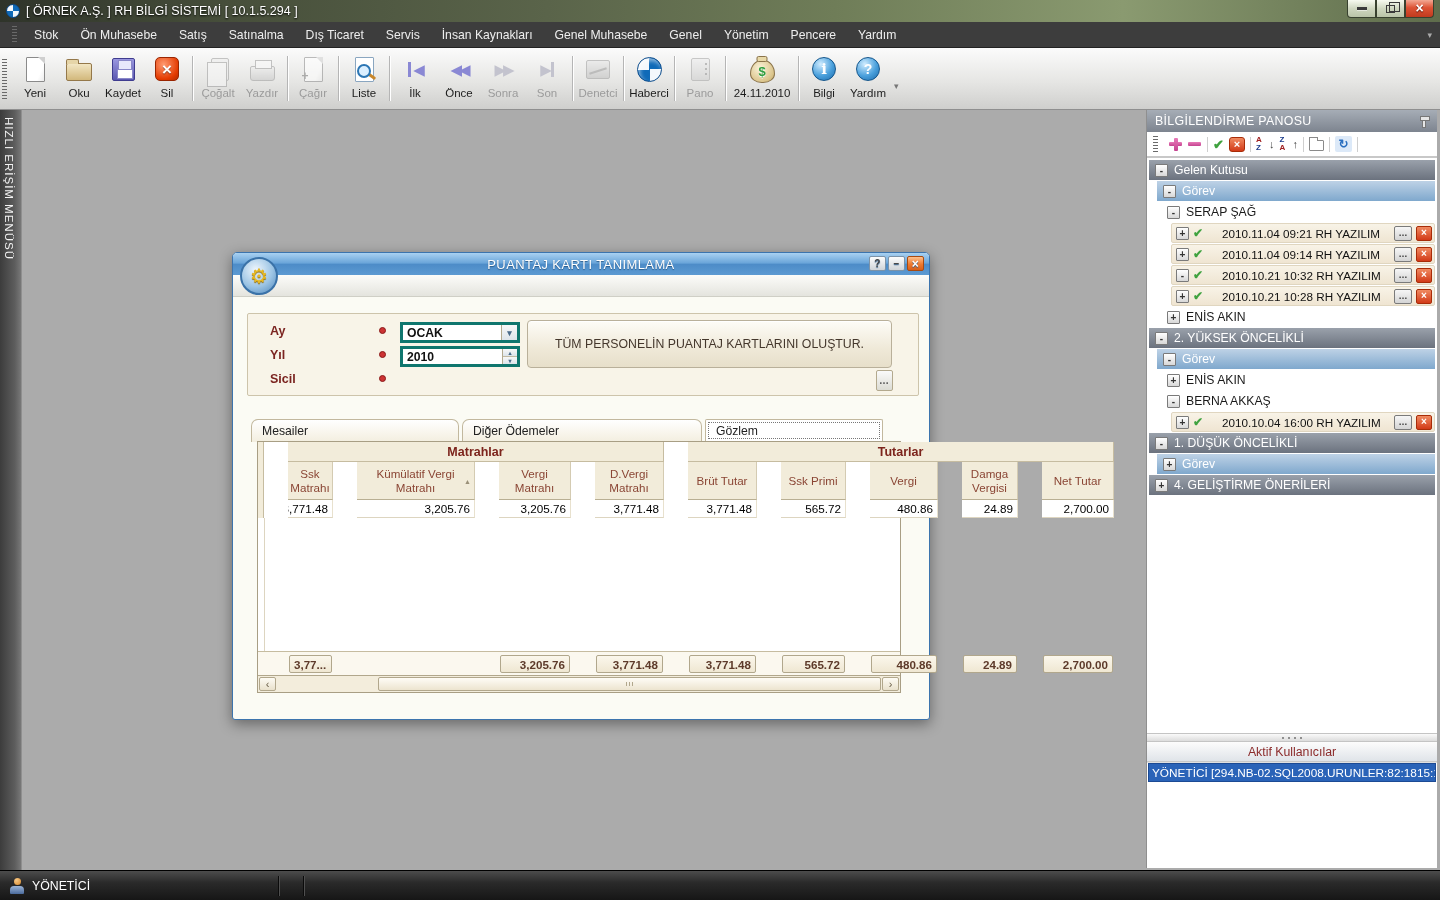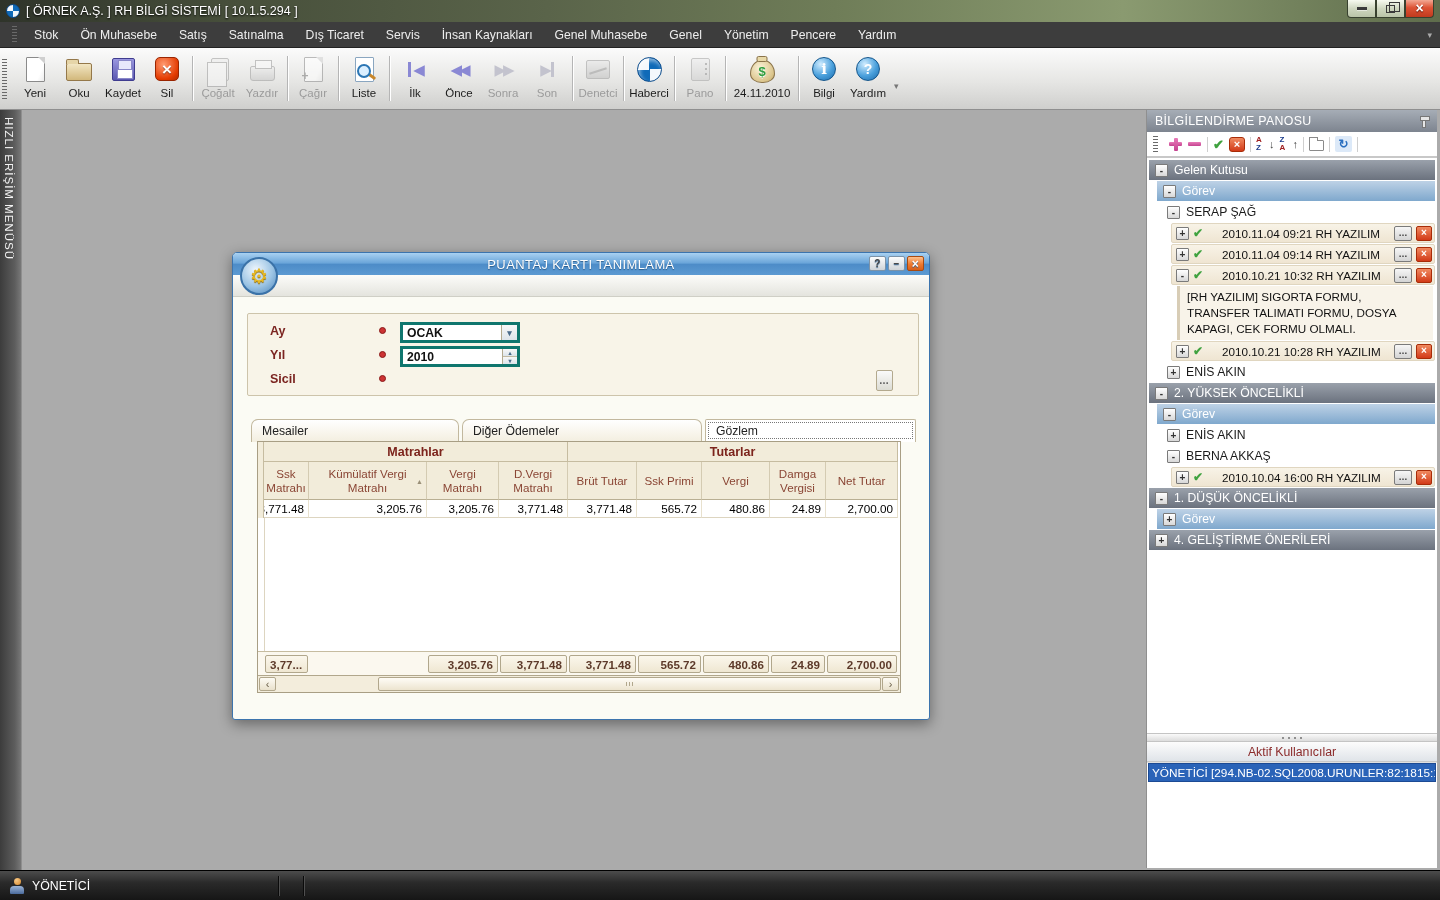--- a/index.html
+++ b/index.html
@@ -134,21 +134,21 @@
     background:linear-gradient(#fdfcf7,#efe9d8 60%,#e7dfca); display:flex; align-items:center; justify-content:center;
     color:#44372c; font-size:12.3px; box-shadow:inset 0 1px 0 #fff; text-align:center; }
 
   .tabs { position:absolute; left:18px; top:166px; height:23px; display:flex; gap:3px; }
   .tab { border:1px solid #c2b89e; border-bottom:none; border-radius:7px 7px 0 0;
     background:linear-gradient(#ffffff,#f3eedf); display:flex; align-items:center; padding-left:10px; font-size:12.2px; color:#222; }
   .tab.selected { background:#fff; border-radius:2px 2px 0 0; outline:1px dotted #777; outline-offset:-4px; }
 
   .grid { position:absolute; left:24px; top:188px; width:644px; height:252px; border:1px solid #a89e84; background:#fff;
     display:flex; flex-direction:column; }
-  .grow { display:grid; grid-template-columns:6px 45px 118px 72px 69px 69px 65px 68px 56px 72px; }
+  .grow { display:grid; grid-template-columns:6px 45px 118px 72px 69px 69px 65px 68px 56px 72px;gap:24px; }
   .gsel { background:#f2ecda; border-right:1px solid #c6bca0; }
   .ggroup { background:#f2ecda; border-right:1px solid #c6bca0; border-bottom:1px solid #c6bca0;
     display:flex; align-items:center; justify-content:center; font-weight:bold; color:#7c241c; font-size:12.5px; height:20px; }
   .gcol { background:#f2ecda; border-right:1px solid #d4cbb2; border-bottom:1px solid #b9af93; height:38px;
     display:flex; align-items:center; justify-content:center; text-align:center; color:#8a4534; font-size:11.6px; line-height:1.15; position:relative; padding:0 2px; overflow:hidden; }
   .gcol .sort { position:absolute; right:3px; top:16px; font-size:7px; color:#9a9078; }
   .gcol .sort::before { content:'\25B2'; }
   .gcell { height:18px; border-right:1px solid #e8e1ce; border-bottom:1px solid #ddd5c0; display:flex; align-items:center; justify-content:flex-end; padding-right:4px; font-size:11.7px; color:#000; background:#fff; overflow:hidden; }
   .gfill { flex:1; background:#fff; position:relative; }
   .gfill::before { content:''; position:absolute; left:0; top:0; bottom:0; width:6px; border-right:1px solid #ddd5c0; }
@@ -425,26 +425,27 @@
         <span>2010</span>
           <span class="spacer"></span>
         <span class="spin">
             <i class="up"></i>
             <i class="dn"></i>
           </span>
       </div>
       <span class="flabel" style="top:58px">Sicil</span>
       <span class="fdot" style="top:61px"></span>
       <span class="dots-btn" style="left:628px; top:56px"></span>
+      <div class="big-btn">TÜM PERSONELİN PUANTAJ KARTLARINI OLUŞTUR.</div>
     </div>
 
     <div class="tabs">
       <div class="tab" style="width:208px">Mesailer</div>
       <div class="tab" style="width:240px">Diğer Ödemeler</div>
-      <div class="tab selected" style="width:211px">Gözlem</div>
+      <div class="tab selected" style="width:178px">Gözlem</div>
     </div>
 
     <div class="grid">
       <div class="grow">
         <div class="gsel" style="height:20px"></div>
         <div class="ggroup" style="grid-column:2 / span 4">Matrahlar</div>
         <div class="ggroup" style="grid-column:6 / span 5">Tutarlar</div>
       </div>
       <div class="grow">
         <div class="gsel" style="height:38px"></div>
@@ -583,21 +584,20 @@
         <span class="btn-more"></span>
         <span class="btn-del"></span>
       </div>
       <div class="trow msg">
         <span class="exp">-</span>
         <span class="chk"></span>
         <span class="mlabel">2010.10.21 10:32 RH YAZILIM</span>
         <span class="btn-more"></span>
         <span class="btn-del"></span>
       </div>
-      <div class="msgbody">[RH YAZILIM] SIGORTA FORMU, TRANSFER TALIMATI FORMU, DOSYA KAPAGI, CEK FORMU OLMALI.</div>
       <div class="trow msg">
         <span class="exp">+</span>
         <span class="chk"></span>
         <span class="mlabel">2010.10.21 10:28 RH YAZILIM</span>
         <span class="btn-more"></span>
         <span class="btn-del"></span>
       </div>
       <div class="trow person">
         <span class="exp">+</span>
         <span>ENİS AKIN</span>

